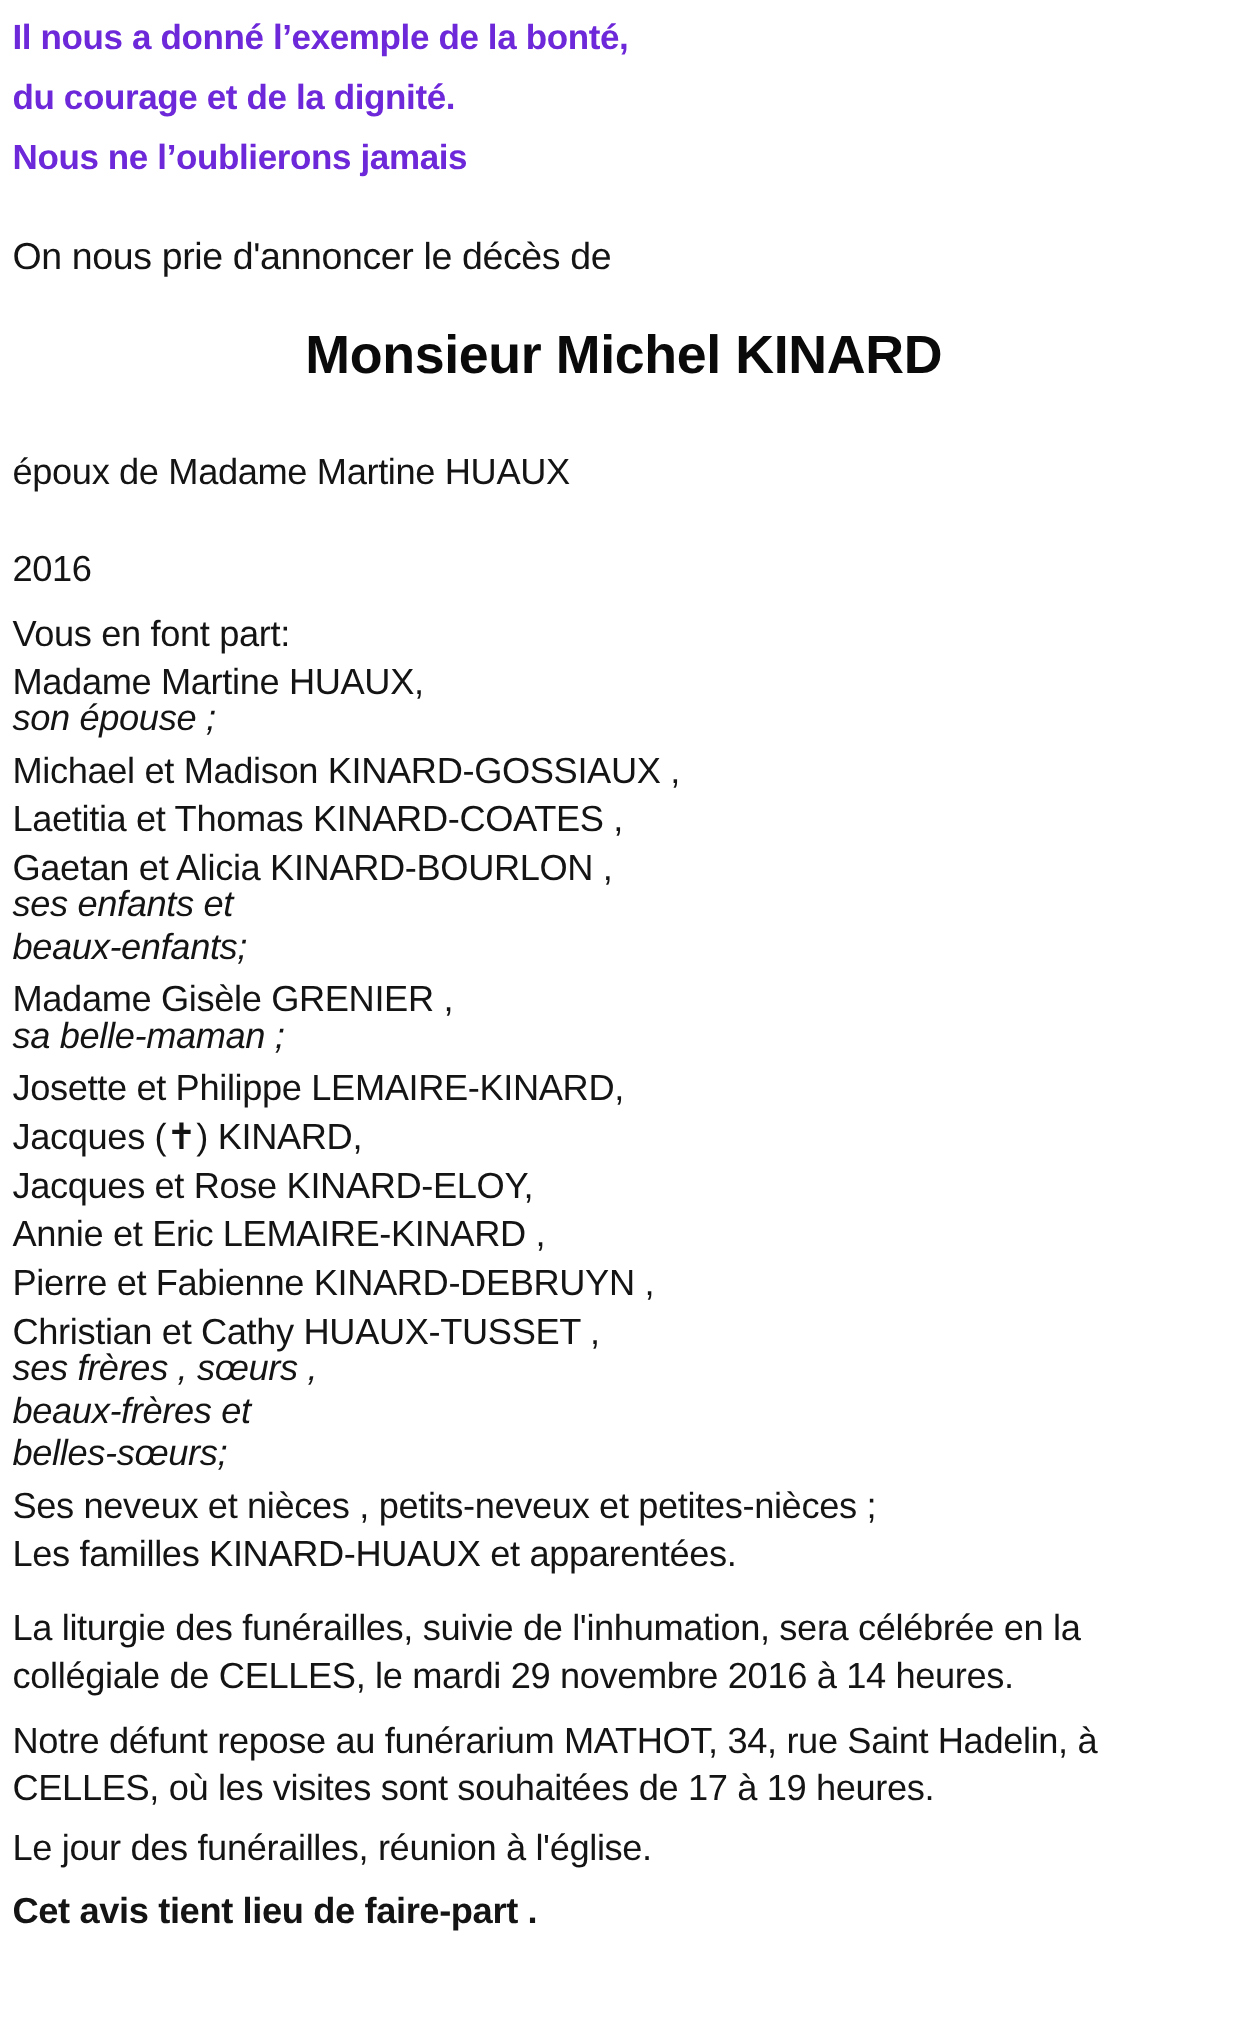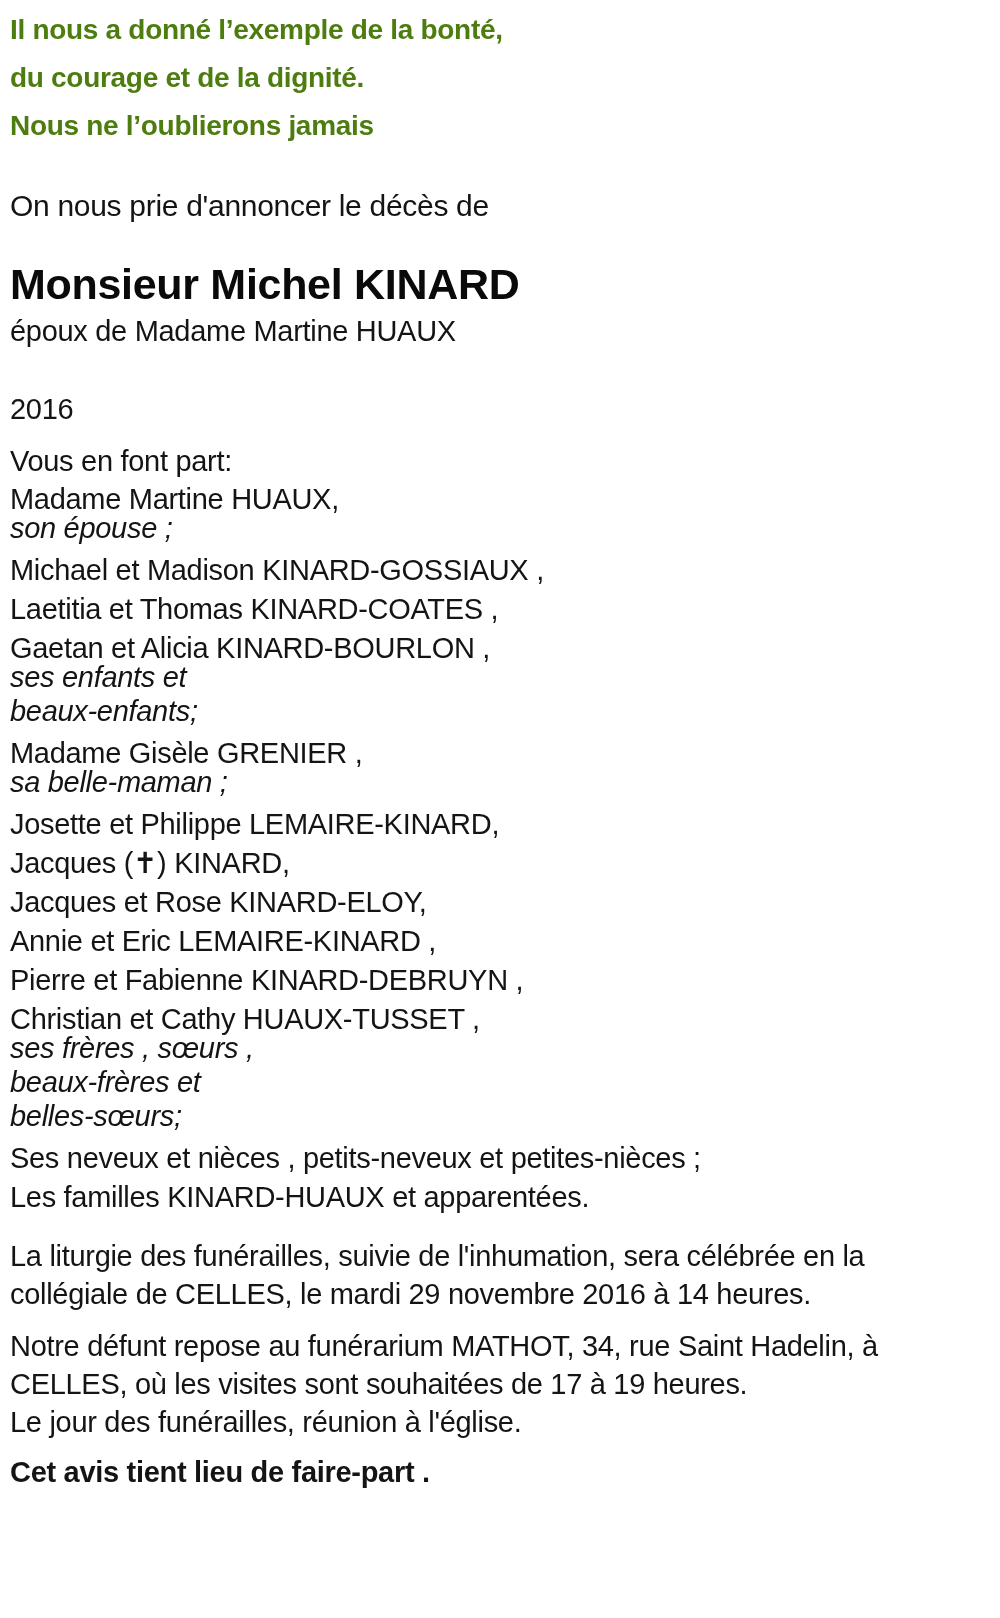--- a/index.html
+++ b/index.html
@@ -17,41 +17,43 @@
   .page {
     padding: 6px 12px 0 10px;
     letter-spacing: -0.3px;
   }
 
   
   .ep-line {
     font-weight: 700;
     font-size: 28px;
     line-height: 48px;
-    color: #4d7c0f;
+    color: #6d28d9;
   }
 
   
   .intro {
     margin-top: 36px;
     font-size: 30px;
     line-height: 40px;
   }
 
   
   .title {
     margin: 30px 0 0 0;
     font-size: 43px;
     line-height: 56px;
     font-weight: 700;
     color: #0a0a0a;
+    text-align: center;
   }
 
   
   .spouse {
+    margin-top: 47px;
     font-size: 29px;
     line-height: 38px;
   }
 
   
   .birth {
     margin-top: 40px;
   }
   .pline {
     font-size: 29px;
@@ -80,21 +82,21 @@
   }
   .r-line {
     font-size: 29px;
     line-height: 34px;
   }
 
   
   .ceremony-p { margin: 0; }
   .ceremony-p.p1 { margin-top: 20px; }
   .ceremony-p.p2 { margin-top: 14px; }
-  .ceremony-p.p3 { }
+  .ceremony-p.p3 { margin-top: 10px; }
   .ceremony-p.p4 { margin-top: 12px; font-weight: bold; }
 </style>
 </head>
 <body>
 
 <div class="page">
 
   <div class="epitaph">
     <div class="ep-line">Il nous a donné l’exemple de la bonté,</div>
     <div class="ep-line">du courage et de la dignité.</div>

